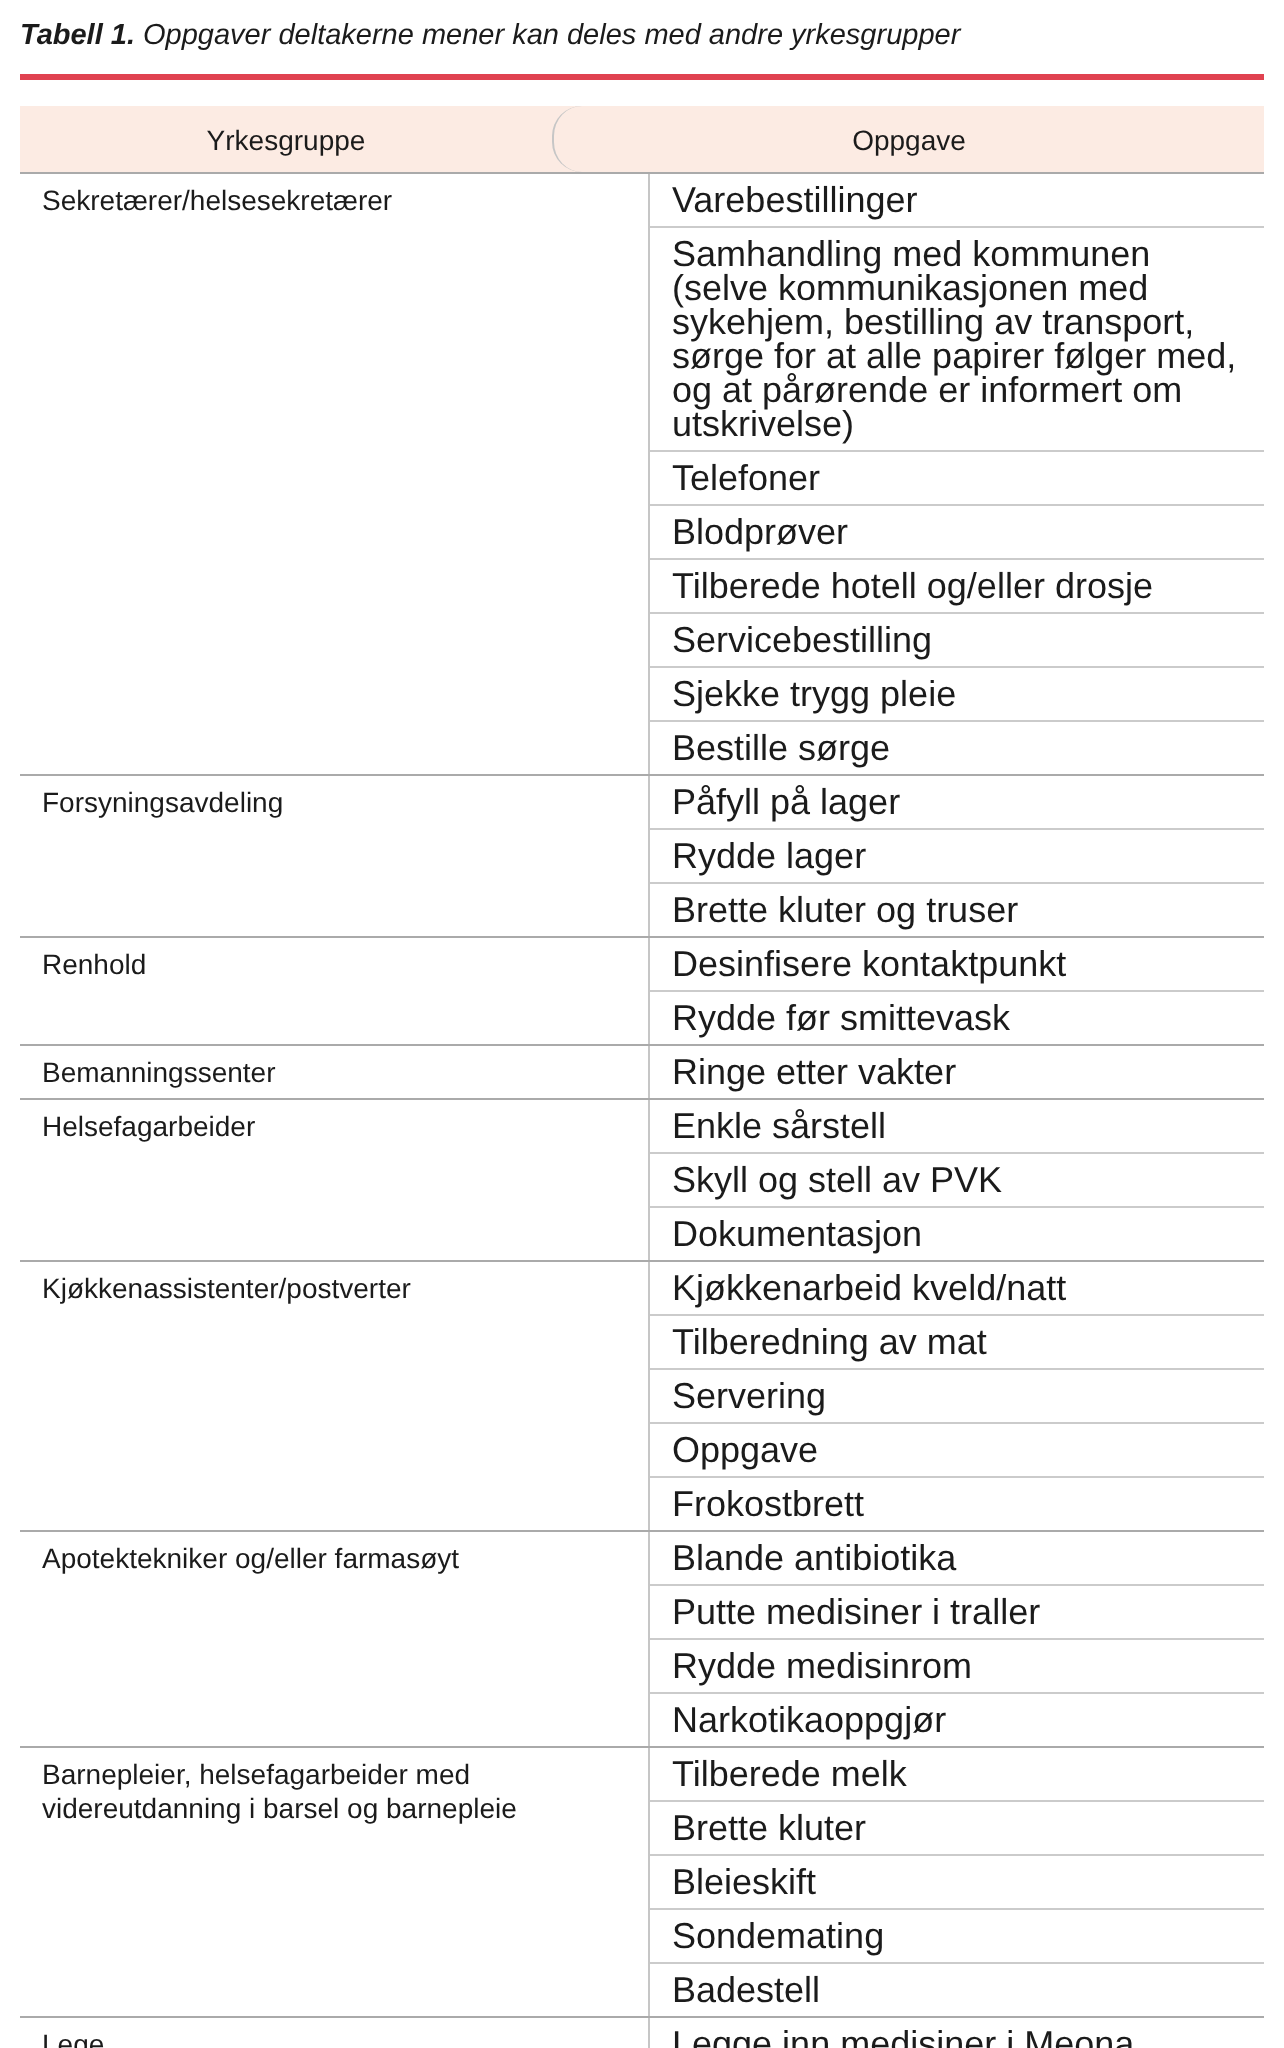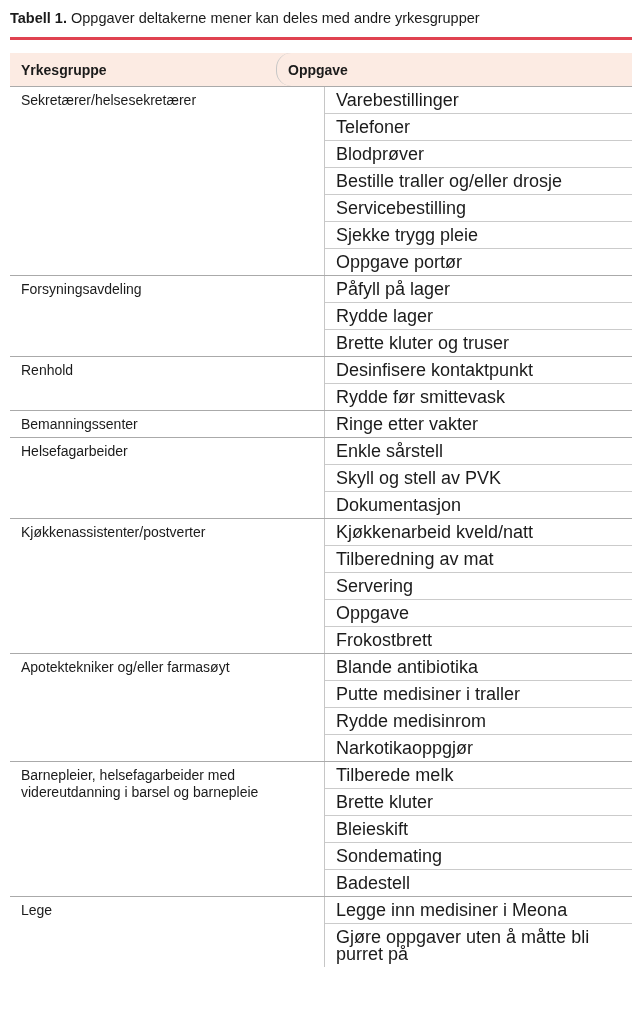--- a/index.html
+++ b/index.html
@@ -11,31 +11,33 @@
   }
   .page {
     width: 642px;
     box-sizing: border-box;
     padding: 6px 10px 0 10px;
   }
   .title {
     font-size: 14.5px;
     line-height: 20px;
     padding: 2px 0 9px 0;
+    font-style: italic;
   }
   .title .bold { font-weight: 700; }
   .rule-top {
     height: 3px;
     margin-bottom: 13px;
   }
   .tbl { width: 100%; }
   .thead {
     display: flex;
-    font-weight: 700;
+    font-weight: 400;
     font-size: 14px;
+    text-align: center;
   }
   .th { padding: 9px 11px 8px 11px; box-sizing: border-box; }
   .col1 {
     width: 266px;
     flex: none;
     box-sizing: border-box;
   }
   .col2 {
     flex: 1;
     border-left: 1px solid #c6c6c6;
@@ -82,26 +84,28 @@
   <div class="tbl">
     <div class="thead" style="background: rgb(252, 235, 227);">
       <div class="th col1">Yrkesgruppe</div>
       <div class="th col2">Oppgave</div>
     </div>
     <div id="tbody">
         <div class="group">
           <div class="group-name">Sekretærer/helsesekretærer</div>
           <div class="tasks">
             <div class="task">Varebestillinger</div>
+            <div class="task">Samhandling med kommunen
+(selve kommunikasjonen med sykehjem, bestilling av transport, sørge for at alle papirer følger med, og at pårørende er informert om utskrivelse)</div>
             <div class="task">Telefoner</div>
             <div class="task">Blodprøver</div>
-            <div class="task">Bestille traller og/eller drosje</div>
+            <div class="task">Tilberede hotell og/eller drosje</div>
             <div class="task">Servicebestilling</div>
             <div class="task">Sjekke trygg pleie</div>
-            <div class="task">Oppgave portør</div>
+            <div class="task">Bestille sørge</div>
           </div>
         </div>
         <div class="group">
           <div class="group-name">Forsyningsavdeling</div>
           <div class="tasks">
             <div class="task">Påfyll på lager</div>
             <div class="task">Rydde lager</div>
             <div class="task">Brette kluter og truser</div>
           </div>
         </div>

